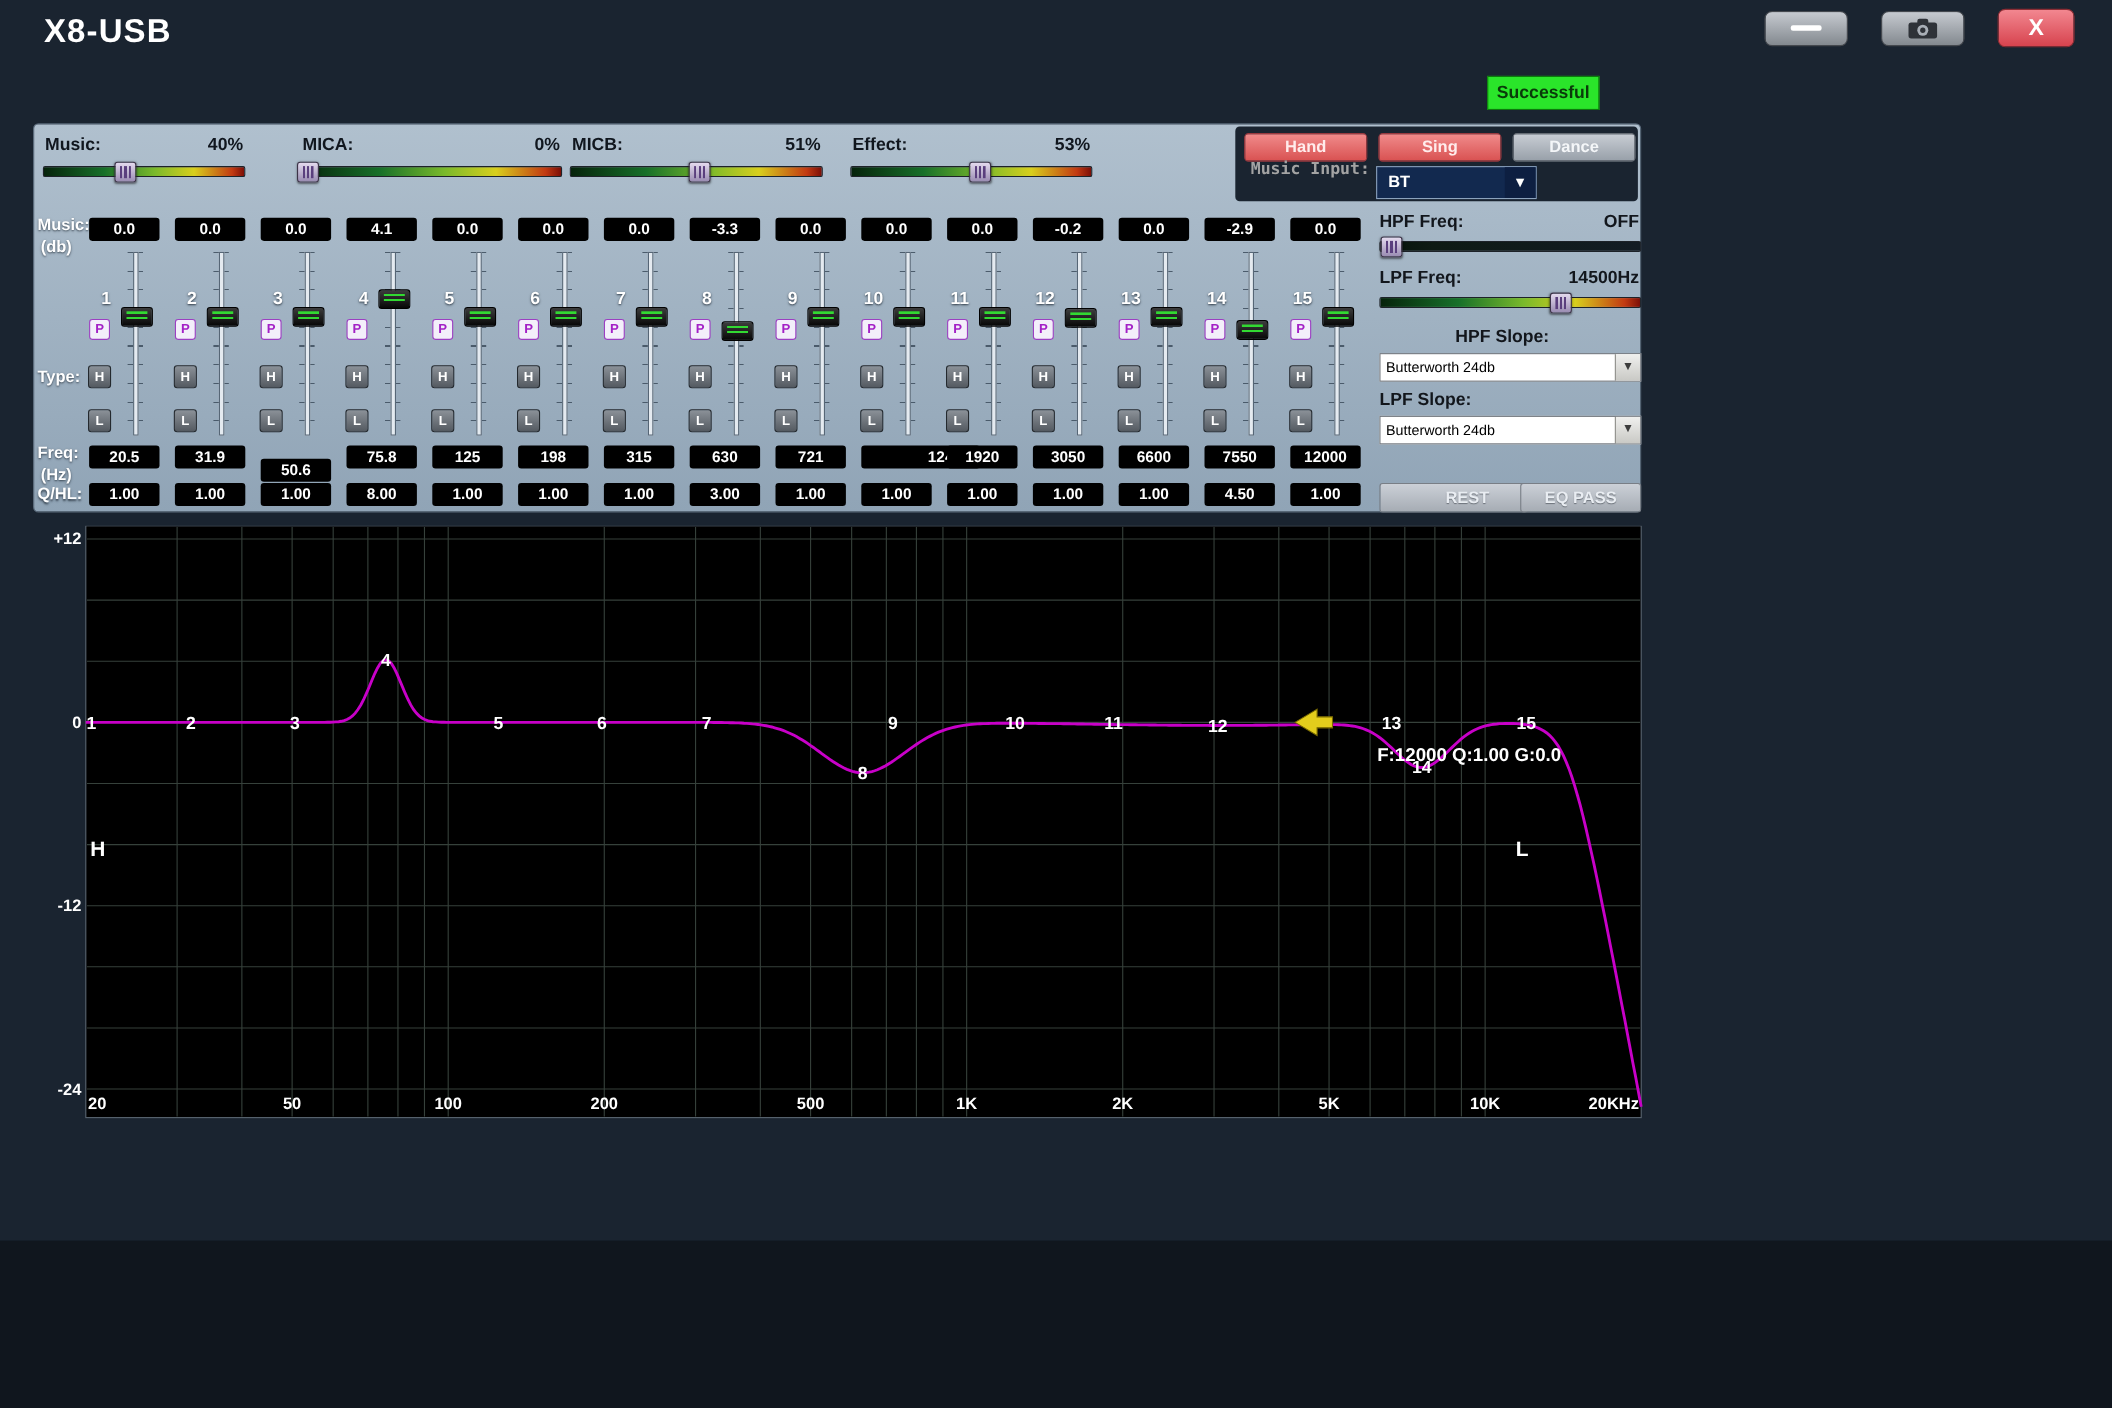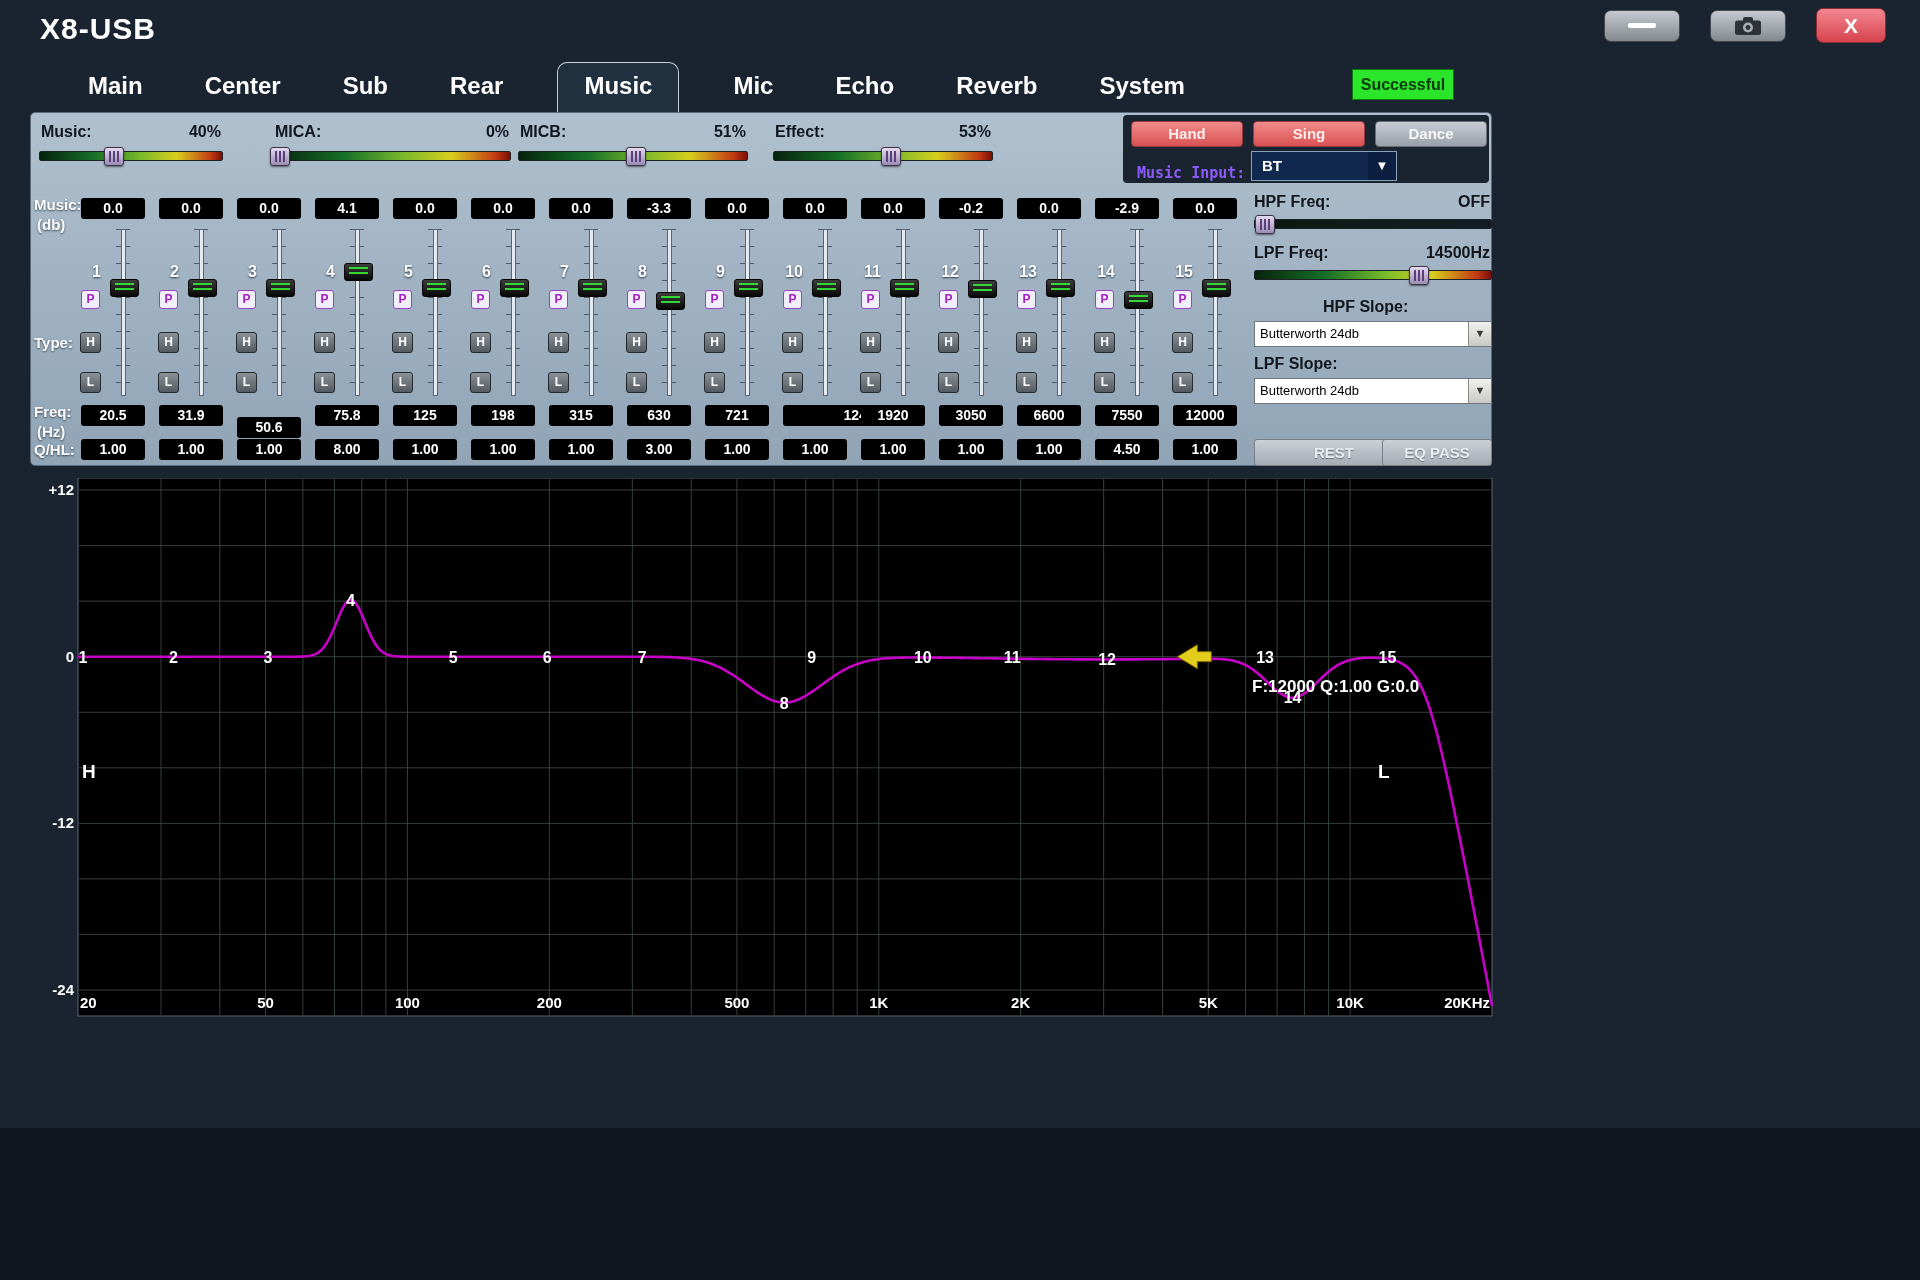--- a/index.html
+++ b/index.html
@@ -31,21 +31,21 @@
   .knob{position:absolute;top:-5px;width:18px;height:17px;background:linear-gradient(180deg,#e4daee,#9a8cb2);
         border:1px solid #3d3348;border-radius:3px;box-shadow:0 1px 2px rgba(0,0,0,.5);cursor:pointer;}
   .knob::after{content:"";position:absolute;left:4px;right:4px;top:3px;bottom:3px;
         background:repeating-linear-gradient(90deg,#5a3f7d 0 2px,rgba(0,0,0,0) 2px 4px);}
   
   .modebox{position:absolute;left:1092px;top:2px;width:366px;height:68px;background:#1a2430;border-radius:4px;}
   .modebtn{position:absolute;top:6px;width:110px;height:24px;border-radius:4px;text-align:center;
            font:bold 15px/24px "Liberation Sans",sans-serif;cursor:pointer;}
   .modebtn.red{background:linear-gradient(180deg,#f08b8b,#d95252);color:#ffecec;border:1px solid #99393f;}
   .modebtn.gray{background:linear-gradient(180deg,#c8cdd4,#98a0a9);color:#f4f6f8;border:1px solid #666d75;}
-  .mi-label{position:absolute;left:14px;top:49px;font:bold 15px "DejaVu Sans Mono",monospace;color:#8b5cf6;}
+  .mi-label{position:absolute;left:14px;top:29px;font:bold 15px "DejaVu Sans Mono",monospace;color:#a3a3a3;}
   .bt-select{position:absolute;left:128px;top:36px;width:144px;height:28px;background:#12294f;
              border:1px solid #8ba2bc;display:flex;cursor:pointer;}
   .bt-text{flex:1;color:#fff;font:bold 15px/28px "Liberation Sans",sans-serif;padding-left:10px;}
   .bt-arrow{width:28px;color:#fff;text-align:center;line-height:28px;background:#0d1f41;font-size:13px;}
   
   .rowlab{position:absolute;font:bold 15px "Liberation Sans",sans-serif;color:#fff;text-shadow:0 1px 2px rgba(10,20,30,.7);}
   .vbox{position:absolute;width:64px;height:21px;background:#000;color:#fff;border-radius:3px;
         font:bold 14px/21px "Liberation Sans",sans-serif;text-align:center;}
   .vtrack{position:absolute;width:14px;height:167px;cursor:pointer;
         background:repeating-linear-gradient(180deg,rgba(60,76,92,.85) 0 1px,rgba(0,0,0,0) 1px 17px);}
@@ -95,31 +95,20 @@
         <circle cx="14" cy="11.5" r="5" fill="#a8aeb6"></circle>
         <circle cx="14" cy="11.5" r="2.4" fill="#2e3238"></circle>
       </svg>
     </div>
     <div class="wbtn red">
       <span>X</span>
     </div>
   </div>
 
   <div class="tabbar">
-    <div id="tabs" class="tabs">
-        <div class="tab">Main</div>
-        <div class="tab">Center</div>
-        <div class="tab">Sub</div>
-        <div class="tab">Rear</div>
-        <div class="tab active">Music</div>
-        <div class="tab">Mic</div>
-        <div class="tab">Echo</div>
-        <div class="tab">Reverb</div>
-        <div class="tab">System</div>
-      </div>
     <div class="badge">Successful</div>
   </div>
 
   <div id="panel" class="panel">
       <div class="mx" style="left: 8px; width: 184px;">
         <div class="mx-row">
           <div class="mx-label">Music:</div>
           <div class="mx-value">40%</div>
         </div>
         <div class="htrack">

